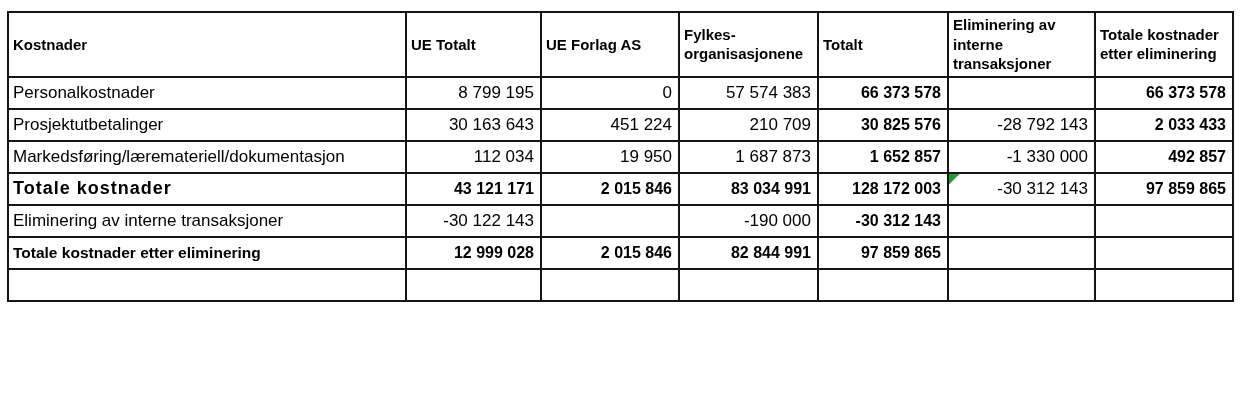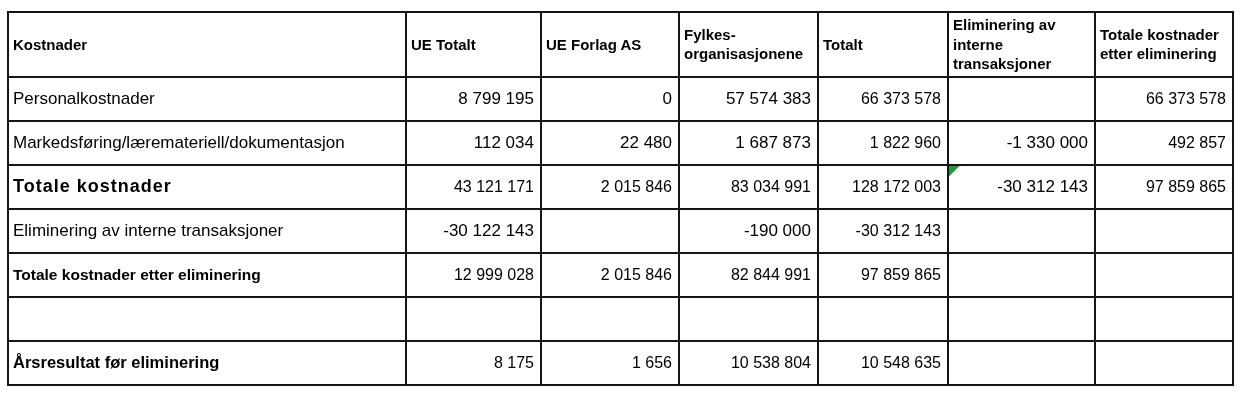--- a/index.html
+++ b/index.html
@@ -25,21 +25,21 @@
     width: 1225px;
     background: #ffffff;
   }
   table.cost-table th,
   table.cost-table td {
     border: 2px solid #151515;
     overflow: hidden;
     background: #ffffff;
   }
   thead tr { height: 64px; }
-  tbody tr { height: 44px; }
+  tbody tr { height: 32px; }
 
   th.hdr {
     font-weight: bold;
     font-size: 15px;
     line-height: 1.3;
     text-align: left;
     vertical-align: middle;
     padding: 2px 4px;
     white-space: pre-line;
   }
@@ -54,21 +54,21 @@
   td.label.lb-big  { font-weight: bold; font-size: 18px; letter-spacing: 1px; }
   td.label.lb-res  { font-weight: bold; font-size: 16.5px; }
   td.num {
     text-align: right;
     vertical-align: middle;
     padding: 1px 6px 1px 2px;
     font-size: 17px;
     white-space: nowrap;
     margin-left: 32px;
   }
-  td.num.b { font-weight: normal; font-size: 16px; }
+  td.num.b { font-weight: bold; font-size: 16px; }
   td.rel { position: relative; }
   .flag {
     position: absolute;
     top: 0;
     left: 0;
     width: 11px;
     height: 11px;
     clip-path: polygon(0 0, 100% 0, 0 100%);
   }
 </style>
@@ -105,25 +105,34 @@
         <tr>
           <td class="label">Personalkostnader</td>
           <td class="num">8 799 195</td>
           <td class="num">0</td>
           <td class="num">57 574 383</td>
           <td class="num b">66 373 578</td>
           <td class="num"></td>
           <td class="num b">66 373 578</td>
         </tr>
         <tr>
+          <td class="label">Prosjektutbetalinger</td>
+          <td class="num">30 163 643</td>
+          <td class="num">451 224</td>
+          <td class="num">210 709</td>
+          <td class="num b">30 825 576</td>
+          <td class="num">-28 792 143</td>
+          <td class="num b">2 033 433</td>
+        </tr>
+        <tr>
           <td class="label">Markedsføring/læremateriell/dokumentasjon</td>
           <td class="num">112 034</td>
-          <td class="num">22 480</td>
+          <td class="num">19 950</td>
           <td class="num">1 687 873</td>
-          <td class="num b">1 822 960</td>
+          <td class="num b">1 652 857</td>
           <td class="num">-1 330 000</td>
           <td class="num b">492 857</td>
         </tr>
         <tr>
           <td class="label lb-big">Totale kostnader</td>
           <td class="num b">43 121 171</td>
           <td class="num b">2 015 846</td>
           <td class="num b">83 034 991</td>
           <td class="num b">128 172 003</td>
           <td class="num rel">-30 312 143<span class="flag" style="background: rgb(29, 155, 54);"></span></td>
@@ -149,24 +158,15 @@
         </tr>
         <tr>
           <td class="label"></td>
           <td class="num"></td>
           <td class="num"></td>
           <td class="num"></td>
           <td class="num"></td>
           <td class="num"></td>
           <td class="num"></td>
         </tr>
-        <tr>
-          <td class="label lb-res">Årsresultat før eliminering</td>
-          <td class="num b">8 175</td>
-          <td class="num b">1 656</td>
-          <td class="num b">10 538 804</td>
-          <td class="num b">10 548 635</td>
-          <td class="num"></td>
-          <td class="num"></td>
-        </tr>
       </tbody>
   </table>
 </div>
 
 </body></html>

